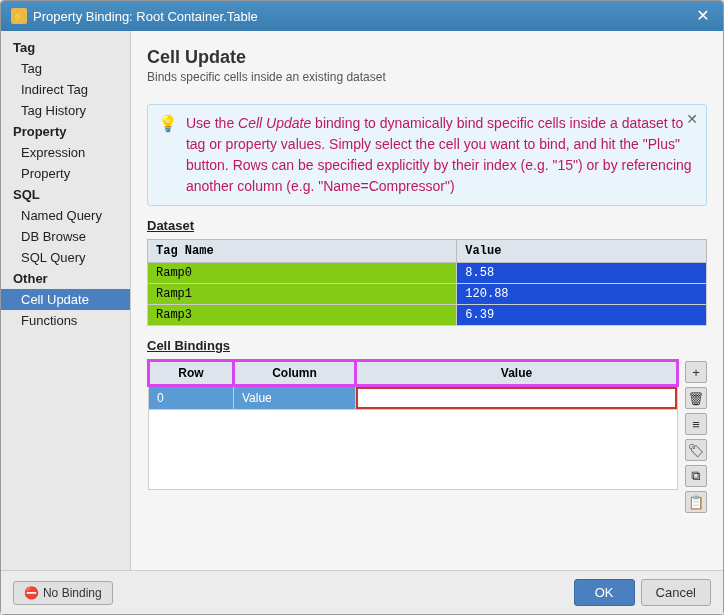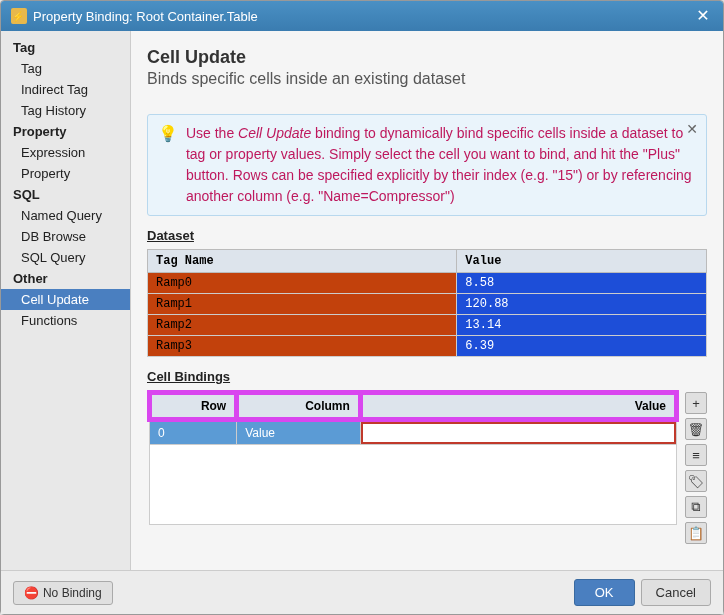--- a/index.html
+++ b/index.html
@@ -72,23 +72,23 @@
       background: #f5f5f5;
     }
 
     .panel-title {
       font-size: 18px;
       font-weight: bold;
       color: #333;
       margin-bottom: 2px;
     }
     .panel-subtitle {
-      font-size: 16px;
+      font-size: 12px;
       color: #555;
-      margin-bottom: 26px;
+      margin-bottom: 20px;
     }
 
     
     .info-box {
       background: #eaf4fb;
       border: 1px solid #b8d8ee;
       border-radius: 3px;
       padding: 8px 10px;
       margin-bottom: 12px;
       display: flex;
@@ -122,21 +122,21 @@
       border: 1px solid #bbb;
       padding: 4px 8px;
       text-align: left;
       font-weight: bold;
       font-size: 12px;
     }
     .dataset-table td {
       border: 1px solid #ccc;
       padding: 3px 8px;
       font-size: 12px;
-      background: #c2410c;
+      background: #84cc16;
     }
     .dataset-table td.value-cell {
       background: #1d4ed8;
       color: white;
       margin-left: 16px;
     }
 
     
     .cell-bindings-area {
       display: flex;
@@ -148,23 +148,23 @@
       flex: 1;
     }
 
     .bindings-table {
       width: 100%;
       border-collapse: collapse;
       border: 1px solid #bbb;
     }
     .bindings-table th {
       background: #dde4ec;
-      border: 5px solid #d946ef;
+      border: 3px solid #d946ef;
       padding: 4px 8px;
-      text-align: right;
+      text-align: center;
       font-weight: bold;
       font-size: 12px;
     }
     .bindings-table td {
       border: 1px solid #ccc;
       padding: 3px 8px;
       font-size: 12px;
       background: white;
     }
     .bindings-table tr.active-row td {
@@ -303,24 +303,20 @@
           </tr>
         </thead>
         <tbody>
           <tr>
             <td>Ramp0</td>
             <td class="value-cell">8.58</td>
           </tr>
           <tr>
             <td>Ramp1</td>
             <td class="value-cell">120.88</td>
-          </tr>
-          <tr>
-            <td>Ramp2</td>
-            <td class="value-cell">13.14</td>
           </tr>
           <tr>
             <td>Ramp3</td>
             <td class="value-cell">6.39</td>
           </tr>
         </tbody>
       </table>
 
       <div class="section-label">Cell Bindings</div>
       <div class="cell-bindings-area">

